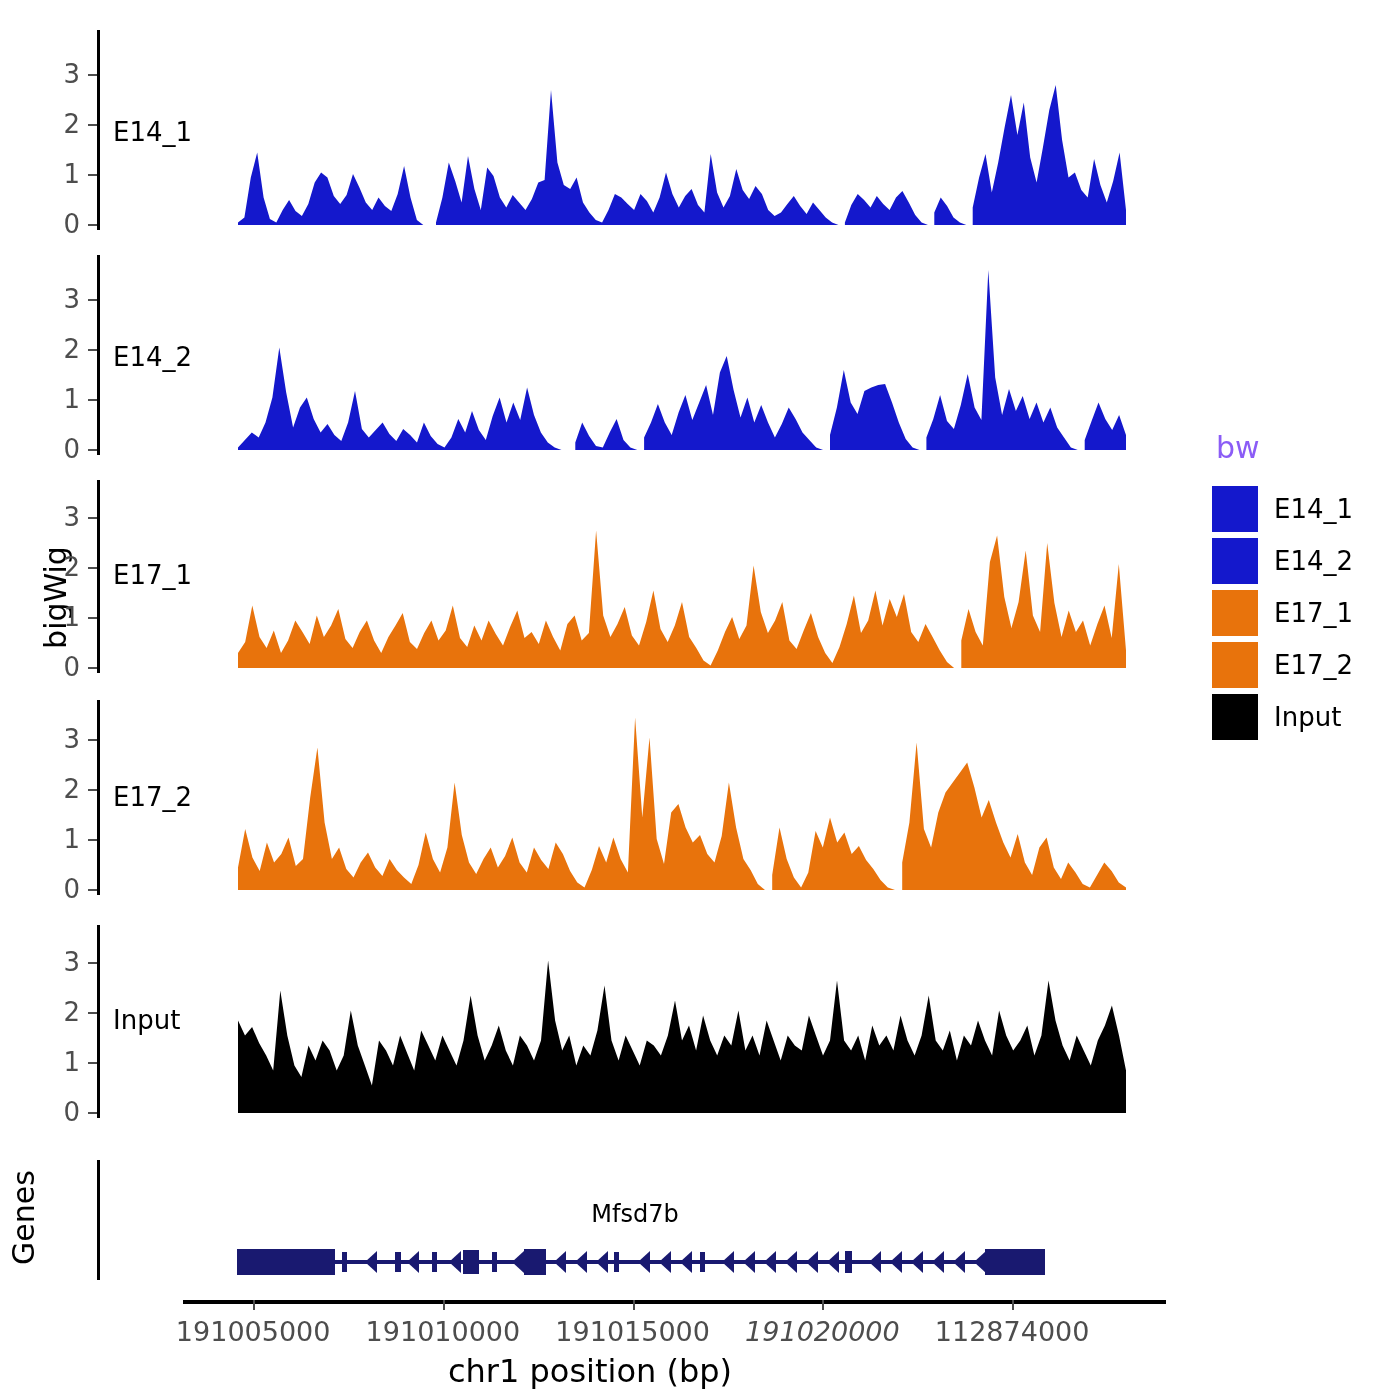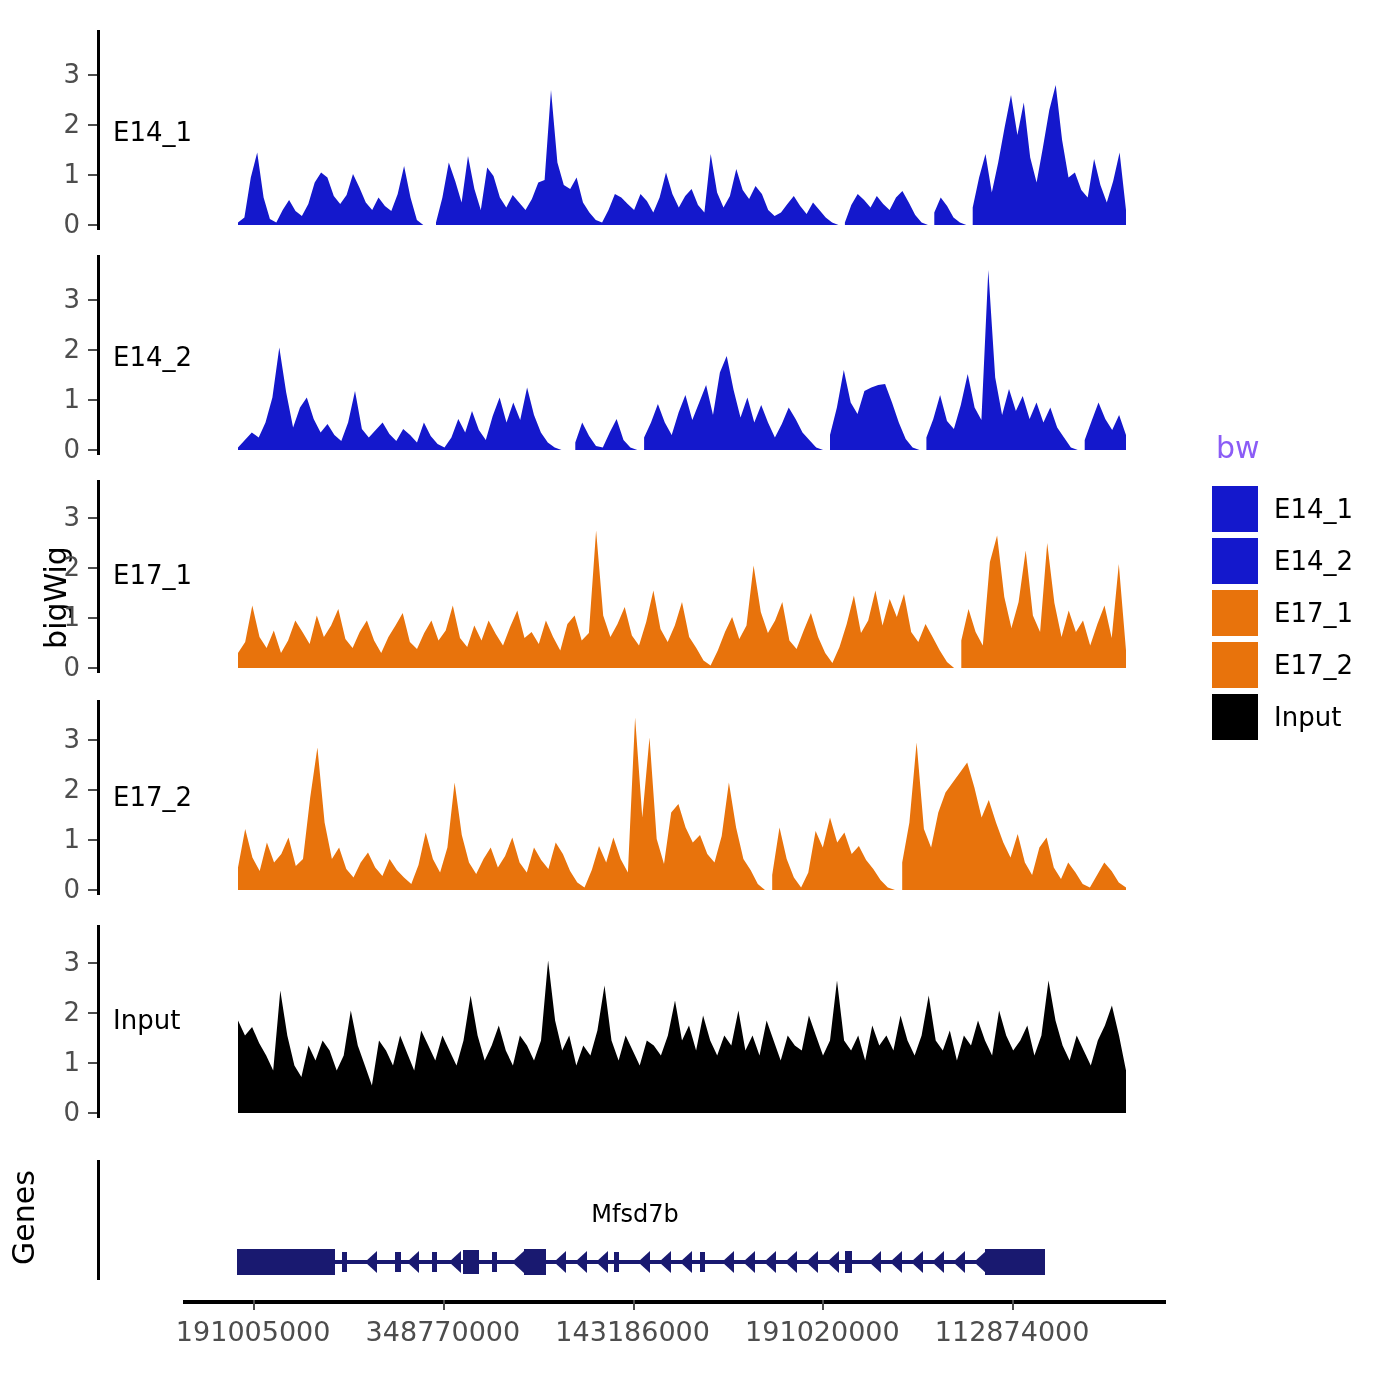--- a/index.html
+++ b/index.html
@@ -181,28 +181,29 @@
         <polygon points="965,11 965,33 953,22" fill="#191970"></polygon>
         <polygon points="986,11 986,33 974,22" fill="#191970"></polygon>
       </svg>
   </div>
 
   <div id="xaxis-line"></div>
   <div id="xticks">
       <div class="xtick" style="left: 253.179px;"></div>
       <div class="xticklab" style="left: 253.179px;">191005000</div>
       <div class="xtick" style="left: 442.923px;"></div>
-      <div class="xticklab" style="left: 442.923px;">348770000</div>
+      <div class="xticklab" style="left: 442.923px;">191010000</div>
       <div class="xtick" style="left: 632.667px;"></div>
-      <div class="xticklab" style="left: 632.667px;">143186000</div>
+      <div class="xticklab" style="left: 632.667px;">191015000</div>
       <div class="xtick" style="left: 822.41px;"></div>
-      <div class="xticklab" style="left: 822.41px;">191020000</div>
+      <div class="xticklab" style="left: 822.41px; font-style: italic;">191020000</div>
       <div class="xtick" style="left: 1012.15px;"></div>
       <div class="xticklab" style="left: 1012.15px;">112874000</div>
     </div>
+  <div id="xaxis-title">chr1 position (bp)</div>
 
   <div id="legend">
     <div id="legend-title">bw</div>
     <div id="legend-items">
         <div class="lg-row">
           <div class="lg-swatch" style="background: rgb(20, 24, 204);"></div>
           <div class="lg-label">E14_1</div>
         </div>
         <div class="lg-row">
           <div class="lg-swatch" style="background: rgb(20, 24, 204);"></div>

